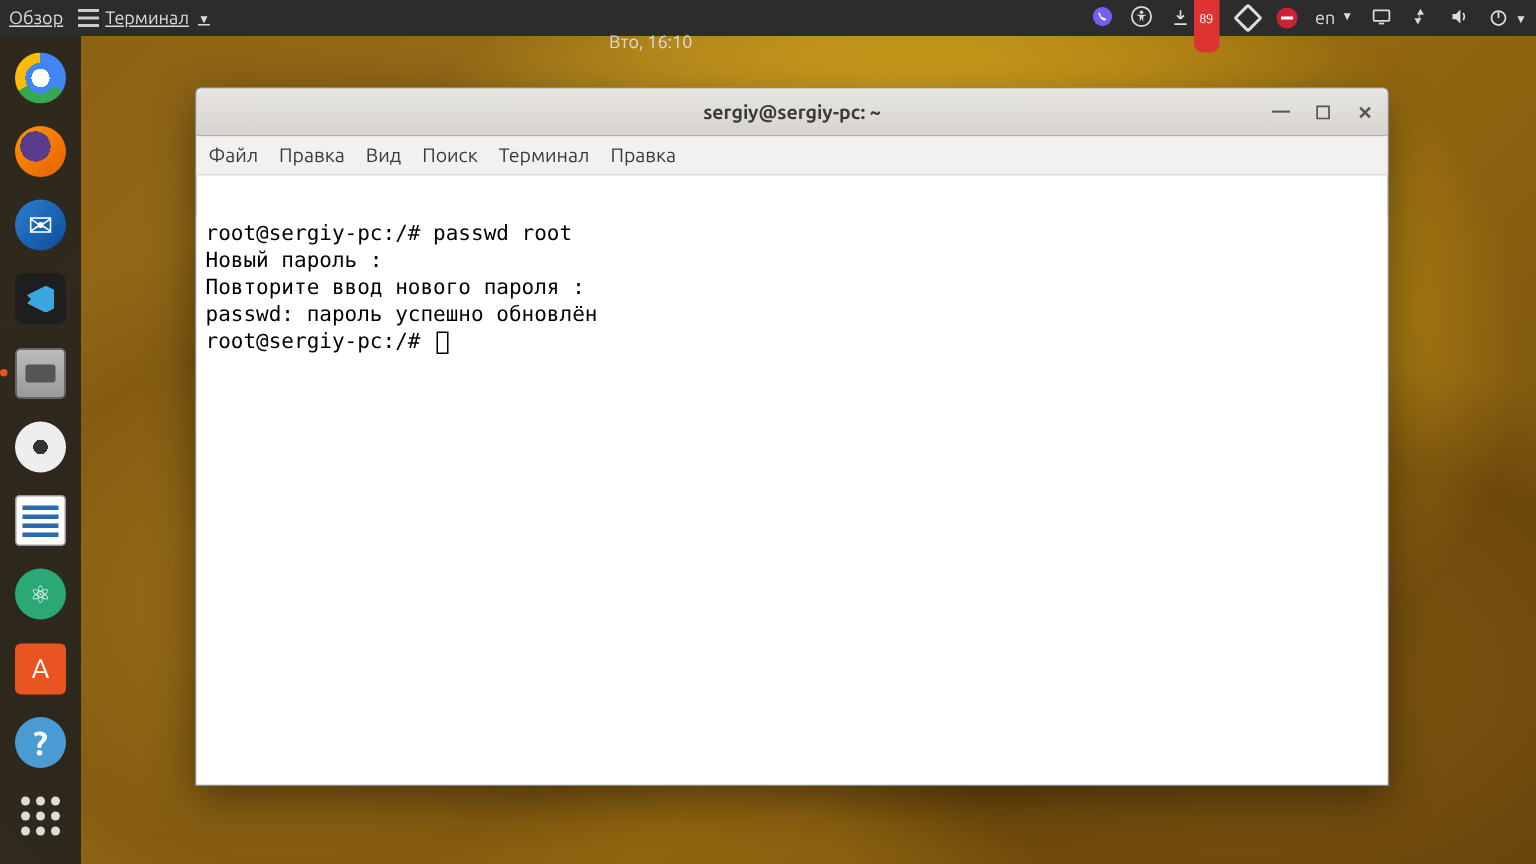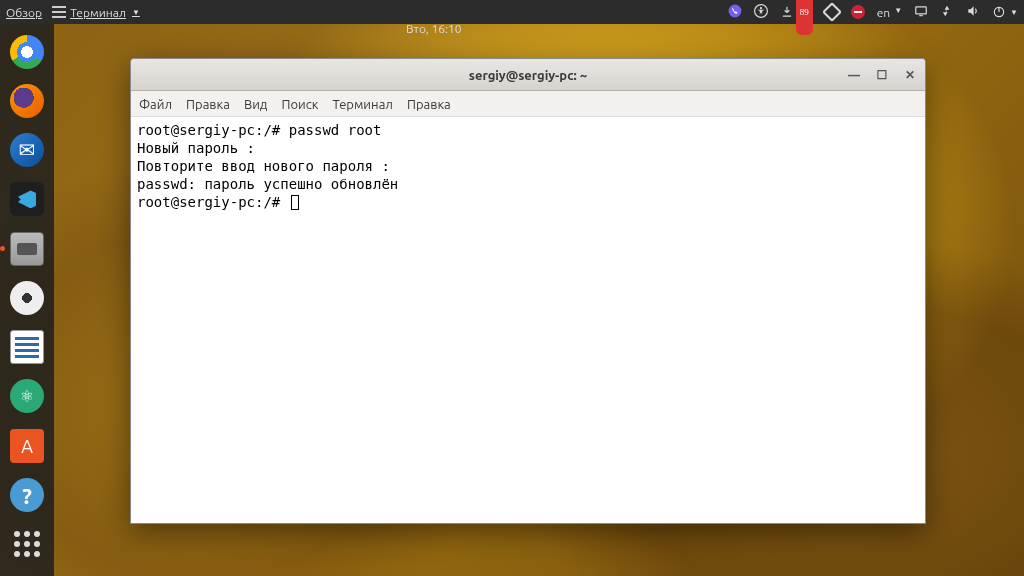--- a/index.html
+++ b/index.html
@@ -62,21 +62,21 @@
   position:absolute; left:130px; top:58px; width:796px; height:466px;
   background:#fff; border:1px solid #8a8a8a; border-radius:4px 4px 0 0;
   box-shadow:0 8px 30px rgba(0,0,0,.45);
   display:flex; flex-direction:column;
 }
 .titlebar{height:32px;background:linear-gradient(#e8e6e3,#d6d3cf);border-bottom:1px solid #b5b2ad;border-radius:4px 4px 0 0;display:flex;align-items:center;justify-content:center;position:relative;font-size:13px;font-weight:bold;color:#3a3a3a;}
 .win-controls{position:absolute;right:6px;display:flex;gap:10px;}
 .win-btn{width:18px;height:18px;display:flex;align-items:center;justify-content:center;font-size:12px;color:#555;cursor:pointer;}
 .menubar{height:26px;background:#f2f1ef;border-bottom:1px solid #ddd;display:flex;align-items:center;padding:0 8px;gap:14px;font-size:13px;color:#3a3a3a;}
 .menubar span{cursor:pointer;}
-.terminal-body{flex:1;background:#fff;padding:4px 6px;font-family:"DejaVu Sans Mono","Liberation Mono",monospace;font-size:14px;line-height:18px;color:#000;white-space:pre;}
+.terminal-body{flex:1;background:#fff;padding:4px 6px;font-family:"DejaVu Sans Mono","Liberation Mono",monospace;font-size:14px;line-height:18px;color:#000;white-space:pre;margin-top:26px;}
 .cursor{display:inline-block;width:8px;height:15px;border:1px solid #000;vertical-align:text-bottom;margin-left:2px;}
 </style>
 </head>
 <body>
 
 <div class="desktop">
 
   <div class="topbar">
     <div class="left">
       <span>Обзор</span>

